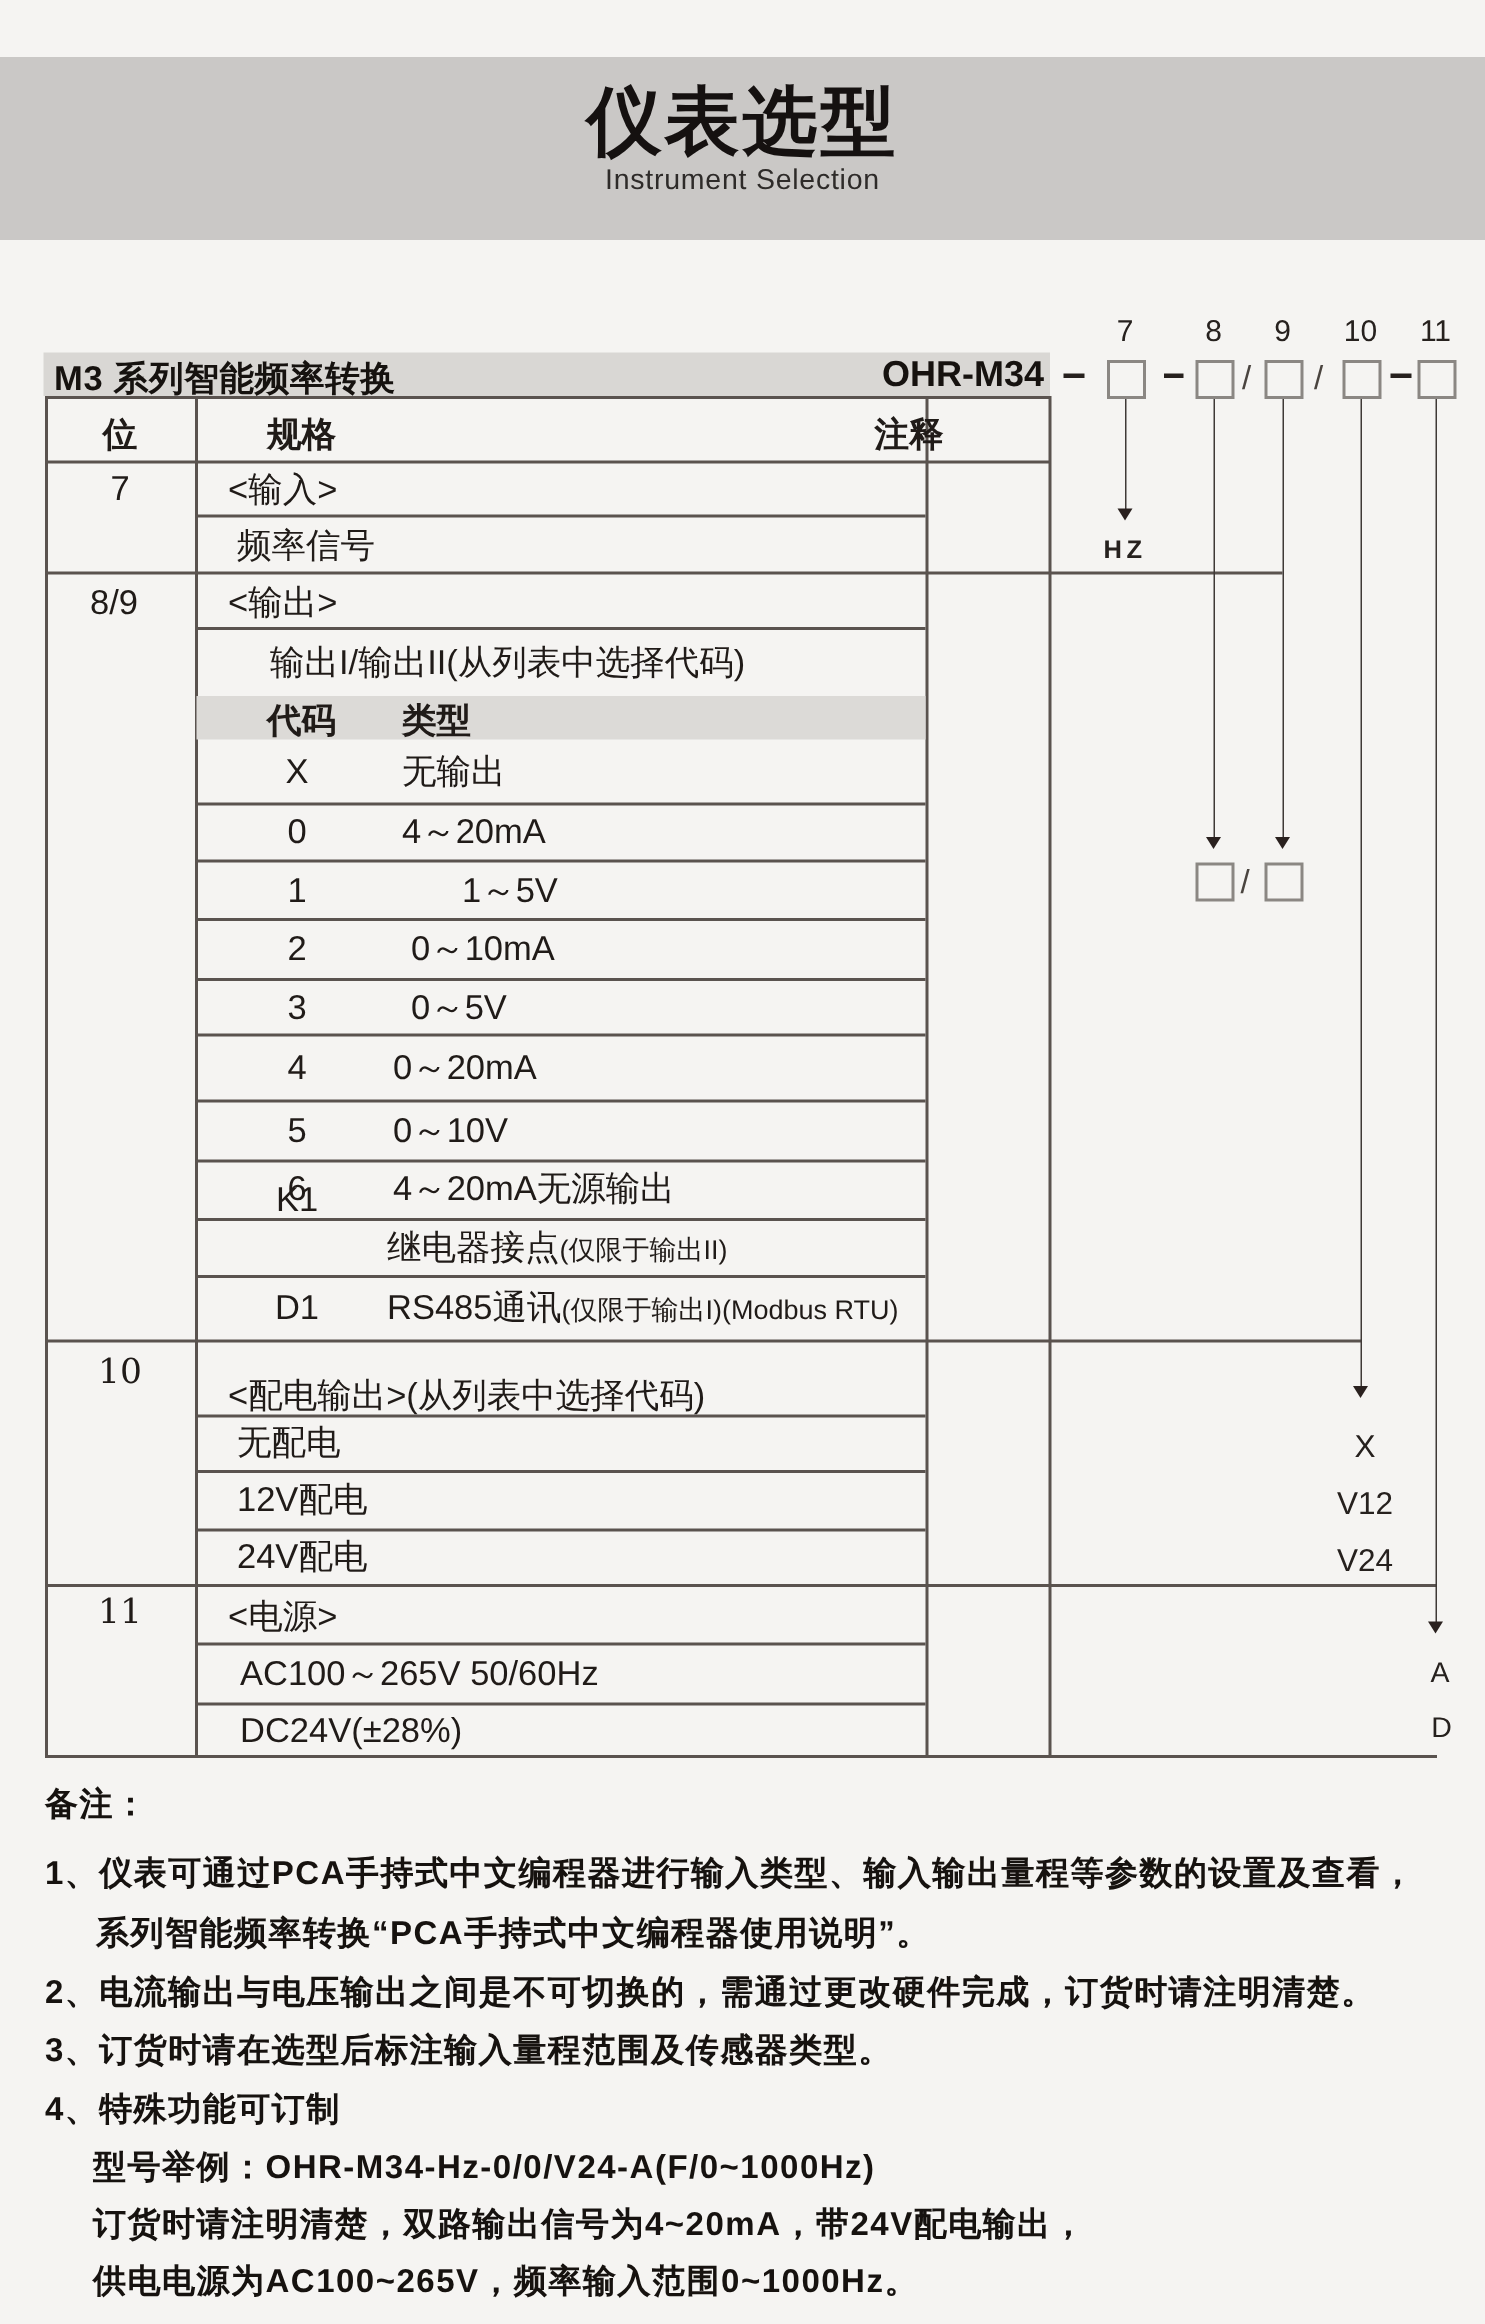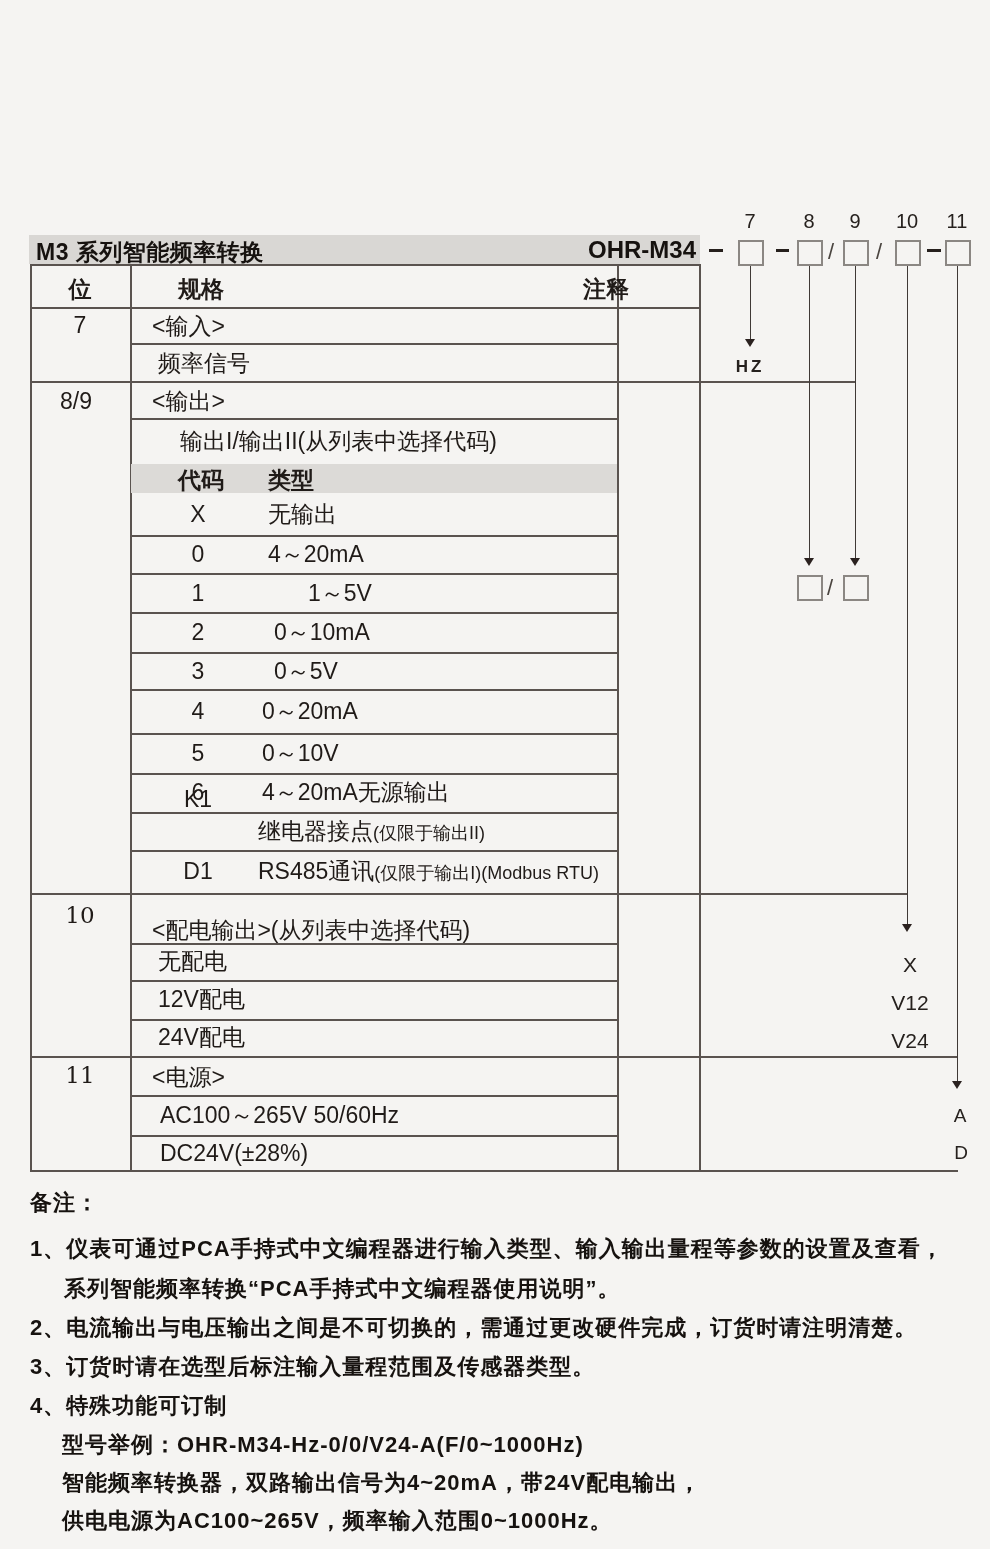--- a/index.html
+++ b/index.html
@@ -29,20 +29,24 @@
   .cline{position:absolute;width:1px;background:#3f3936;}
   .arrow{position:absolute;width:0;height:0;border-left:5px solid transparent;border-right:5px solid transparent;border-top:8px solid #2a211f;}
   .vlabel{position:absolute;font-size:21px;font-weight:500;color:#26211e;text-align:center;line-height:23px;}
   .note-line{position:absolute;font-size:22px;font-weight:700;letter-spacing:1px;color:#16120f;white-space:nowrap;line-height:26px;}
 </style>
 </head>
 <body>
 
 <div class="page">
 
+  <div class="banner">
+    <h1>仪表选型</h1>
+    <div class="sub">Instrument Selection</div>
+  </div>
 
   <div class="titlebar">
     <span class="series">M3 系列智能频率转换</span>
     <span class="mprefix">OHR-M34</span>
   </div>
 
   <div class="vline" style="left:30px;top:264px;height:907px;"></div>
   <div class="vline" style="left:130px;top:264px;height:907px;"></div>
   <div class="vline" style="left:617px;top:264px;height:907px;"></div>
   <div class="vline" style="left:699px;top:264px;height:907px;"></div>
@@ -158,16 +162,16 @@
   <div class="vlabel" style="left:940px;top:1104px;width:40px;font-size:19px;">A</div>
   <div class="vlabel" style="left:941px;top:1141px;width:40px;font-size:19px;">D</div>
 
   <div class="note-line" style="left:30px;top:1190px;">备注：</div>
   <div class="note-line" style="left:30px;top:1236px;">1、仪表可通过PCA手持式中文编程器进行输入类型、输入输出量程等参数的设置及查看，</div>
   <div class="note-line" style="left:64px;top:1276px;">系列智能频率转换“PCA手持式中文编程器使用说明”。</div>
   <div class="note-line" style="left:30px;top:1315px;">2、电流输出与电压输出之间是不可切换的，需通过更改硬件完成，订货时请注明清楚。</div>
   <div class="note-line" style="left:30px;top:1354px;">3、订货时请在选型后标注输入量程范围及传感器类型。</div>
   <div class="note-line" style="left:30px;top:1393px;">4、特殊功能可订制</div>
   <div class="note-line" style="left:62px;top:1432px;">型号举例：OHR-M34-Hz-0/0/V24-A(F/0~1000Hz)</div>
-  <div class="note-line" style="left:62px;top:1470px;">智能频率转换器，双路输出信号为4~20mA，带24V配电输出，</div>
+  <div class="note-line" style="left:62px;top:1470px;">订货时请注明清楚，双路输出信号为4~20mA，带24V配电输出，</div>
   <div class="note-line" style="left:62px;top:1508px;">供电电源为AC100~265V，频率输入范围0~1000Hz。</div>
 
 </div>
 
 </body></html>

